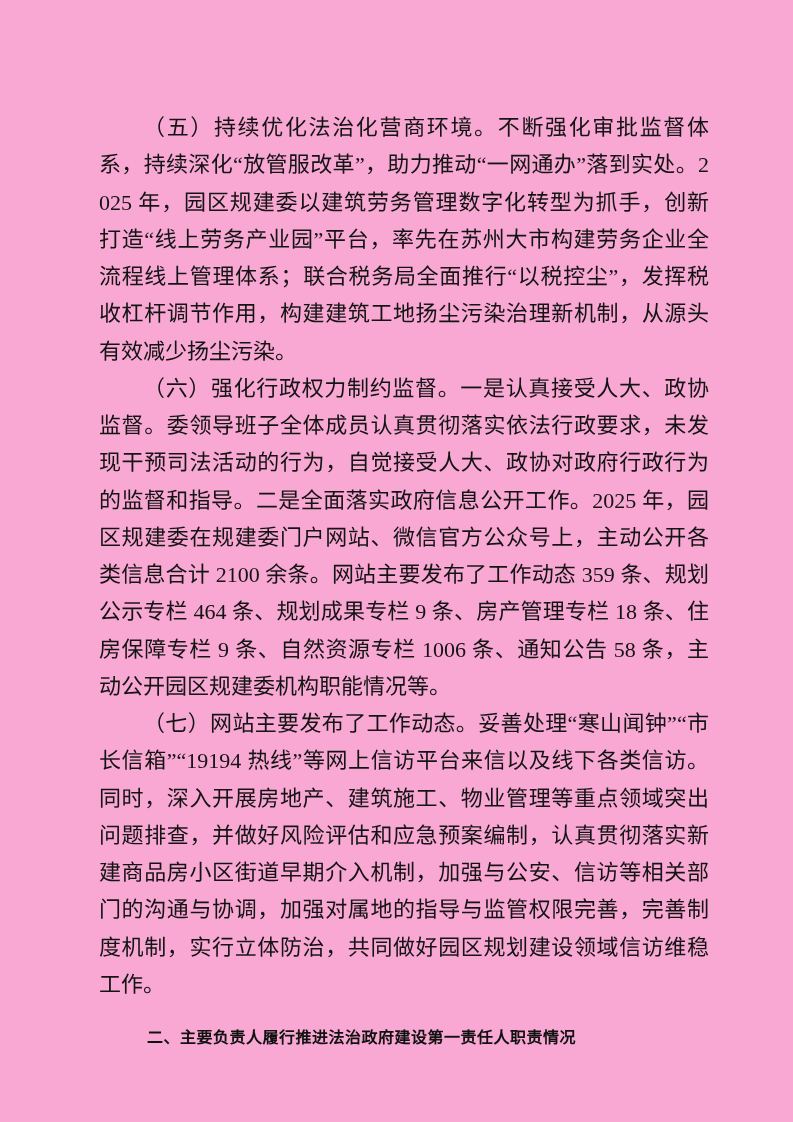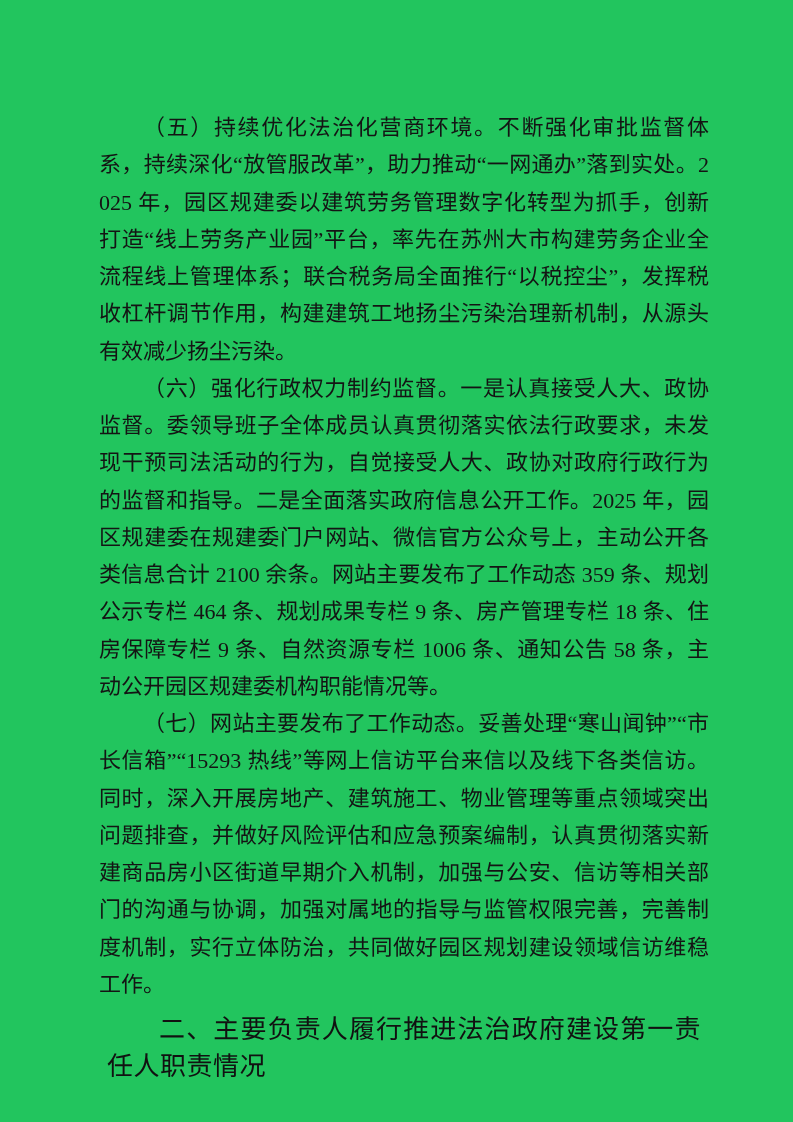--- a/index.html
+++ b/index.html
@@ -4,21 +4,21 @@
 <style>
   html, body {
     margin: 0;
     padding: 0;
     background: #ffffff;
   }
   .page {
     position: relative;
     width: 793px;
     height: 1122px;
-    background: #22c55e;
+    background: #f9a8d4;
     overflow: hidden;
     box-sizing: border-box;
     padding: 109px 84px 0 99px;
   }
   .doc-body {
     width: 610px;
     color: #141414;
     font-family: "Liberation Serif", "DejaVu Serif", serif;
     font-size: 22px;
     line-height: 37.25px;
@@ -31,39 +31,39 @@
     word-break: break-all;
   }
   .seg-kai-lead {
     
     font-weight: 400;
   }
   .seg-bold {
     font-weight: 400;
   }
   .heading-2 {
-    margin: 8px;
+    margin: 16px;
     text-indent: 2em;
     font-family: "Liberation Sans", "DejaVu Sans", sans-serif;
-    font-weight: 400;
-    font-size: 26px;
+    font-weight: 700;
+    font-size: 16px;
     line-height: 37.25px;
     letter-spacing: 0.5px;
     color: #111111;
     text-align: justify;
   }
 </style>
 </head>
 <body>
 
 <div class="page">
   <div class="doc-body">
 
     <p class="para"><span class="seg-kai-lead">（五）持续优化法治化营商环境。</span><span class="seg-normal">不断强化审批监督体系，持续深化“放管服改革”，助力推动“一网通办”落到实处。2025 年，园区规建委以建筑劳务管理数字化转型为抓手，创新打造“线上劳务产业园”平台，率先在苏州大市构建劳务企业全流程线上管理体系；联合税务局全面推行“以税控尘”，发挥税收杠杆调节作用，构建建筑工地扬尘污染治理新机制，从源头有效减少扬尘污染。</span></p>
 
     <p class="para"><span class="seg-kai-lead">（六）强化行政权力制约监督。</span><span class="seg-bold">一是</span><span class="seg-normal">认真接受人大、政协监督。委领导班子全体成员认真贯彻落实依法行政要求，未发现干预司法活动的行为，自觉接受人大、政协对政府行政行为的监督和指导。</span><span class="seg-bold">二是</span><span class="seg-normal">全面落实政府信息公开工作。2025 年，园区规建委在规建委门户网站、微信官方公众号上，主动公开各类信息合计 2100 余条。网站主要发布了工作动态 359 条、规划公示专栏 464 条、规划成果专栏 9 条、房产管理专栏 18 条、住房保障专栏 9 条、自然资源专栏 1006 条、通知公告 58 条，主动公开园区规建委机构职能情况等。</span></p>
 
-    <p class="para"><span class="seg-kai-lead">（七）网站主要发布了工作动态。</span><span class="seg-normal">妥善处理“寒山闻钟”“市长信箱”“15293 热线”等网上信访平台来信以及线下各类信访。同时，深入开展房地产、建筑施工、物业管理等重点领域突出问题排查，并做好风险评估和应急预案编制，认真贯彻落实新建商品房小区街道早期介入机制，加强与公安、信访等相关部门的沟通与协调，加强对属地的指导与监管权限完善，完善制度机制，实行立体防治，共同做好园区规划建设领域信访维稳工作。</span></p>
+    <p class="para"><span class="seg-kai-lead">（七）网站主要发布了工作动态。</span><span class="seg-normal">妥善处理“寒山闻钟”“市长信箱”“19194 热线”等网上信访平台来信以及线下各类信访。同时，深入开展房地产、建筑施工、物业管理等重点领域突出问题排查，并做好风险评估和应急预案编制，认真贯彻落实新建商品房小区街道早期介入机制，加强与公安、信访等相关部门的沟通与协调，加强对属地的指导与监管权限完善，完善制度机制，实行立体防治，共同做好园区规划建设领域信访维稳工作。</span></p>
 
     <p class="heading-2">二、主要负责人履行推进法治政府建设第一责任人职责情况</p>
 
   </div>
 </div>
 
 </body></html>

